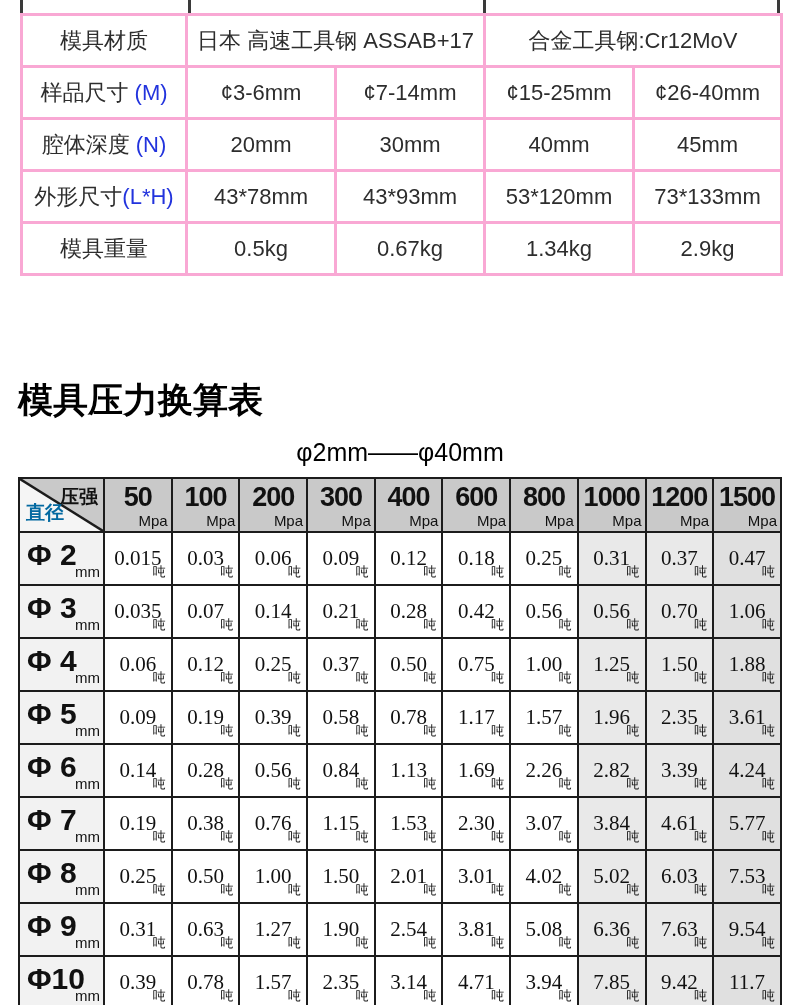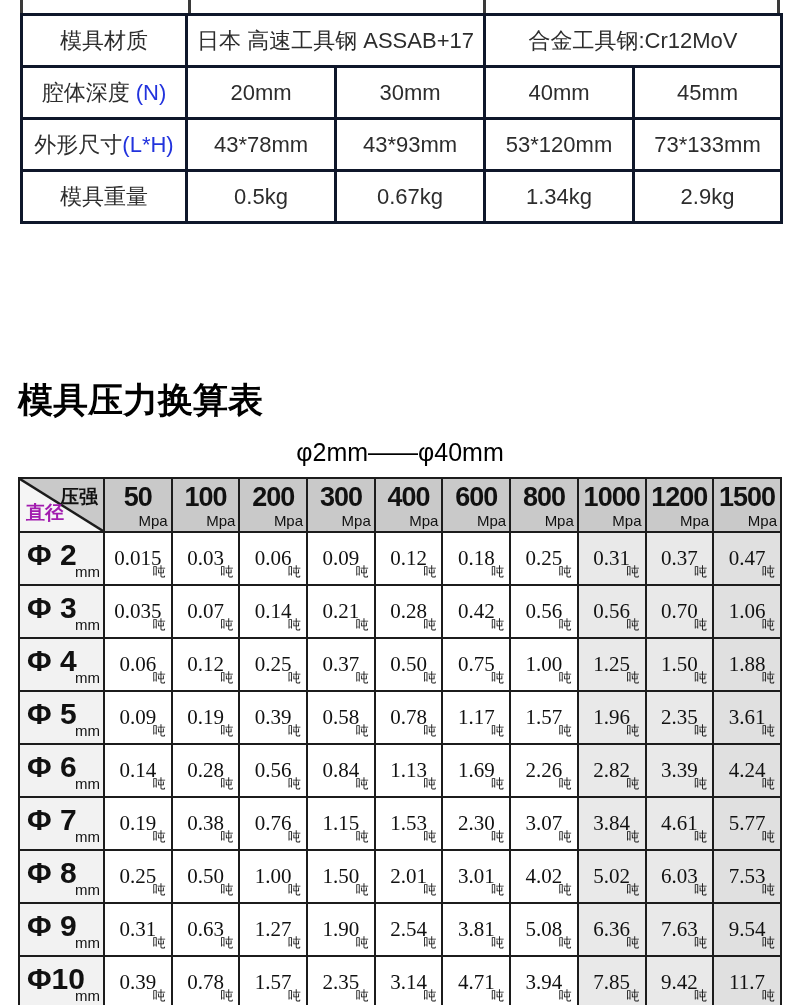--- a/index.html
+++ b/index.html
@@ -7,42 +7,42 @@
         font-family:"Liberation Sans","DejaVu Sans",sans-serif;color:#2d2d2d;}
 
   
   .sliver{position:absolute;left:20px;top:0;width:760px;height:13px;display:flex;box-sizing:border-box;
           border-left:3px solid #3a3a3a;border-right:3px solid #3a3a3a;}
   .sliver .sc{box-sizing:border-box;border-right:3px solid #3a3a3a;height:13px;}
   .sliver .sc:last-child{border-right:none;flex:1;}
 
   
   table.spec{position:absolute;left:20px;top:13px;width:760px;border-collapse:collapse;table-layout:fixed;}
-  table.spec td{border:3px solid #0f172a;text-align:center;vertical-align:middle;
+  table.spec td{border:3px solid #f9a8d4;text-align:center;vertical-align:middle;
                 font-size:22px;font-weight:500;letter-spacing:0px;padding:0;}
   table.spec tr{height:52px;}
   .blue{color:#2233dd;}
 
   
   .sec-title{position:absolute;left:18px;top:378px;font-size:35px;font-weight:800;color:#000;line-height:44px;}
   .sec-sub{position:absolute;left:0;top:438px;width:800px;text-align:center;
            font-size:25px;font-weight:500;color:#000;}
 
   
   table.press{position:absolute;left:18px;top:477px;width:764px;border-collapse:collapse;table-layout:fixed;color:#111;}
   table.press th,table.press td{border:2px solid #1c1c1c;padding:0;}
   table.press tr{height:53px;padding-left:31px;}
   table.press tr.hrow{height:54px;}
   th.ph{position:relative;background:#c9c9c9;vertical-align:top;font-weight:600;}
   th.ph .pnum{display:block;text-align:center;font-size:27px;margin-top:3px;letter-spacing:-1px;}
   th.ph .punit{position:absolute;right:3px;bottom:2px;font-size:15px;font-weight:400;}
   th.corner{position:relative;background:#f5f5f5;padding:0;overflow:hidden;}
   th.corner svg{position:absolute;left:0;top:0;width:100%;height:100%;}
   .corner-top{position:absolute;top:5px;right:5px;font-size:19px;font-weight:700;color:#111;}
-  .corner-bottom{position:absolute;bottom:5px;left:6px;font-size:19px;font-weight:700;color:#a21caf;}
+  .corner-bottom{position:absolute;bottom:5px;left:6px;font-size:19px;font-weight:700;color:#0369a1;}
   th.dia{position:relative;background:#f2f2f2;text-align:left;vertical-align:middle;font-weight:700;}
   th.dia .dsym{font-size:30px;padding-left:7px;letter-spacing:0px;display:inline-block;margin-top:-8px;}
   th.dia .dmm{position:absolute;right:3px;bottom:4px;font-size:15px;font-weight:400;}
   td.val{position:relative;text-align:center;vertical-align:middle;
          font-family:"Liberation Serif","DejaVu Serif",serif;font-size:21px;}
   td.val .num{display:inline-block;margin-top:-10px;}
   td.val .ton{position:absolute;right:5px;bottom:3px;font-size:13px;
               font-family:"Liberation Sans",sans-serif;}
   td.g1{background:#e9e9e9;}
   td.g2{background:#e0e0e0;text-decoration:underline;}
@@ -66,20 +66,27 @@
       <col style="width:149px">
         <col style="width:148px">
     </colgroup>
     <tbody id="spec-body">
         <tr>
           <td class="lbl"><span>模具材质</span></td>
           <td class="valcell" colspan="2">日本 高速工具钢 ASSAB+17</td>
           <td class="valcell" colspan="2">合金工具钢:Cr12MoV</td>
         </tr>
         <tr>
+          <td class="lbl"><span>样品尺寸</span><span class="blue"> (M)</span></td>
+          <td class="valcell">¢3-6mm</td>
+          <td class="valcell">¢7-14mm</td>
+          <td class="valcell">¢15-25mm</td>
+          <td class="valcell">¢26-40mm</td>
+        </tr>
+        <tr>
           <td class="lbl"><span>腔体深度</span><span class="blue"> (N)</span></td>
           <td class="valcell">20mm</td>
           <td class="valcell">30mm</td>
           <td class="valcell">40mm</td>
           <td class="valcell">45mm</td>
         </tr>
         <tr>
           <td class="lbl"><span>外形尺寸</span><span class="blue">(L*H)</span></td>
           <td class="valcell">43*78mm</td>
           <td class="valcell">43*93mm</td>

